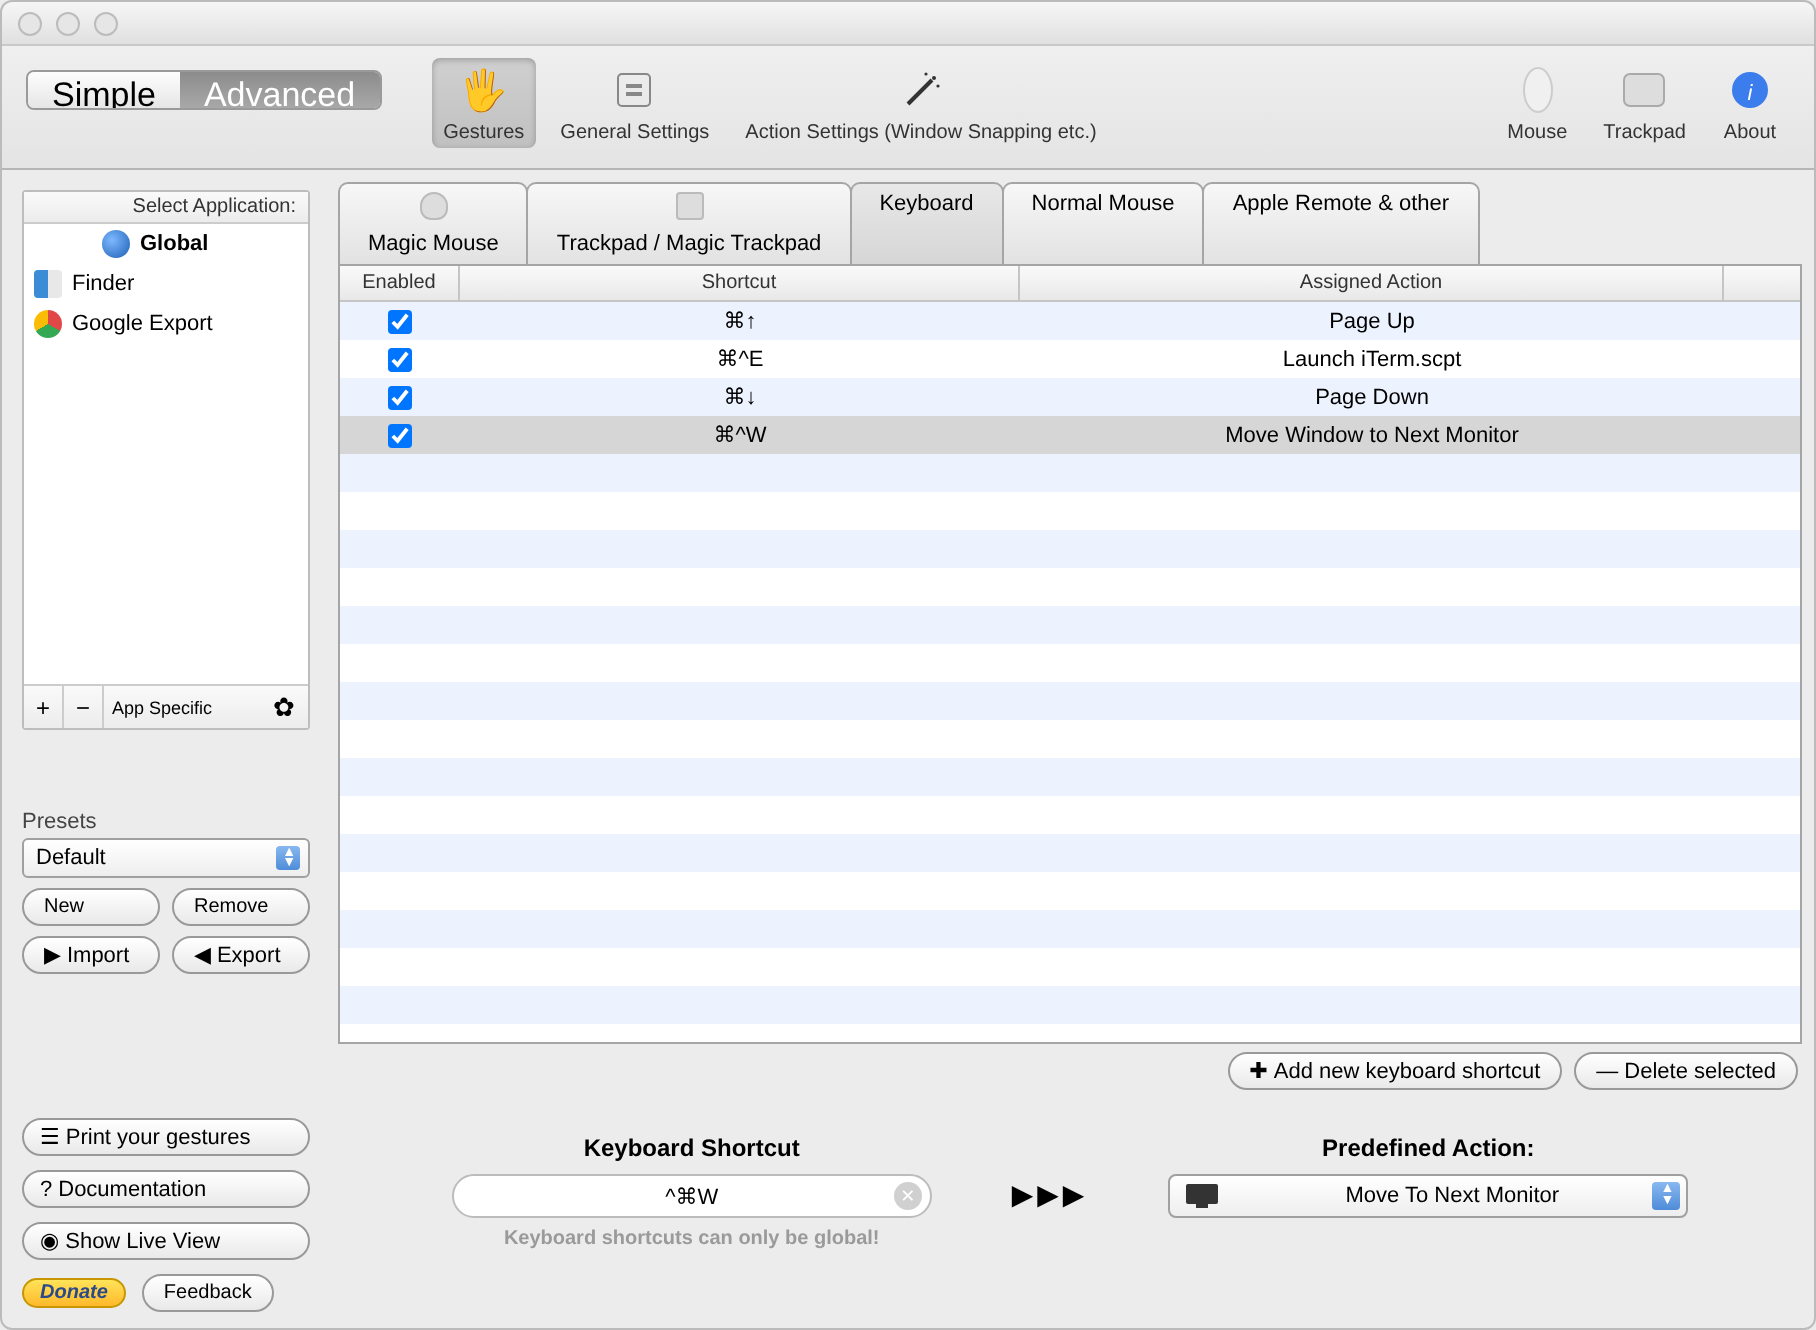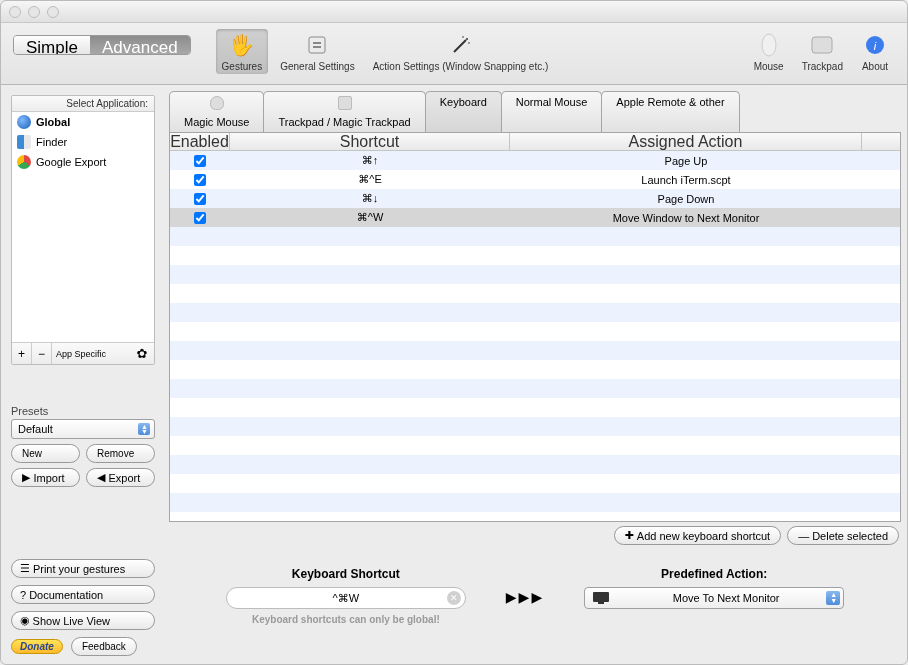--- a/index.html
+++ b/index.html
@@ -14,21 +14,21 @@
 .tb-item { display: flex; flex-direction: column; align-items: center; width: auto; padding: 2px 6px; cursor: pointer; border-radius: 4px; }
 .tb-item.active { background: linear-gradient(#d0d0d0, #c0c0c0); box-shadow: inset 0 1px 3px rgba(0,0,0,0.25); }
 .tb-icon { width: 28px; height: 28px; display: flex; align-items: center; justify-content: center; font-size: 20px; }
 .tb-label { font-size: 10px; color: #333; margin-top: 2px; white-space: nowrap; }
 .tb-right { position: absolute; right: 12px; top: 6px; display: flex; gap: 6px; }
 .content { display: flex; height: calc(100% - 84px); }
 .sidebar { width: 162px; padding: 10px 8px 8px 10px; display: flex; flex-direction: column; }
 .app-list { border: 1px solid #bdbdbd; background: #fff; height: 270px; border-radius: 2px; display: flex; flex-direction: column; }
 .app-list-header { background: linear-gradient(#fafafa, #ececec); border-bottom: 1px solid #ccc; text-align: right; padding: 2px 6px; font-size: 10px; color: #333; }
 .app-item { display: flex; align-items: center; padding: 3px 5px; gap: 5px; cursor: pointer; }
-.app-item.selected { background: #fff; font-weight: bold; }
+.app-item.selected { background: #fff; font-weight: bold; margin-left: 34px; }
 .app-icon { width: 14px; height: 14px; border-radius: 50%; }
 .app-list-footer { margin-top: auto; border-top: 1px solid #ccc; display: flex; align-items: center; height: 22px; background: linear-gradient(#fafafa, #ececec); }
 .sq-btn { width: 20px; height: 100%; border: none; border-right: 1px solid #ccc; background: transparent; cursor: pointer; font-size: 12px; }
 .app-spec { flex: 1; font-size: 9px; text-align: left; padding-left: 4px; }
 .gear-btn { width: 24px; height: 100%; border: none; background: transparent; cursor: pointer; font-size: 13px; }
 .side-section { margin-top: 40px; }
 .side-label { font-size: 11px; color: #444; margin-bottom: 2px; }
 .combo { width: 100%; height: 20px; border: 1px solid #a0a0a0; border-radius: 3px; background: linear-gradient(#fff, #eee); display: flex; align-items: center; padding: 0 6px; position: relative; }
 .combo::after { content: ""; position: absolute; right: 4px; top: 3px; width: 12px; height: 12px; background: linear-gradient(#88b8f0, #4f8cd8); border-radius: 2px; }
 .combo-arrows { position: absolute; right: 6px; top: 4px; font-size: 7px; color: #fff; line-height: 5px; z-index: 2; }
@@ -38,21 +38,21 @@
 .bottom-sidebar { margin-top: auto; }
 .bottom-sidebar > * { margin-top: 7px; }
 .donate { display: inline-block; background: linear-gradient(#ffe359, #ffb92b); border: 1px solid #c79600; border-radius: 9px; padding: 1px 8px; font-style: italic; font-weight: bold; font-size: 10px; color: #2a4a8a; }
 .main { flex: 1; display: flex; flex-direction: column; padding-top: 6px; }
 .tabs { display: flex; padding-left: 6px; gap: 0; }
 .tab { border: 1px solid #a5a5a5; border-bottom: none; border-radius: 5px 5px 0 0; padding: 4px 14px; background: linear-gradient(#f7f7f7, #e2e2e2); margin-right: -1px; cursor: pointer; display: flex; align-items: center; gap: 6px; font-size: 12px; flex-direction: column; }
 .tab.active { background: linear-gradient(#e8e8e8, #d6d6d6); font-weight: 500; }
 .tab-icon { width: 14px; height: 14px; background: #ddd; border: 1px solid #bbb; border-radius: 2px; }
 .table-wrap { border: 1px solid #a5a5a5; margin: 0 6px; height: 390px; background: #fff; overflow: hidden; }
 .thead { display: flex; background: linear-gradient(#fafafa, #e8e8e8); border-bottom: 1px solid #c5c5c5; height: 18px; }
-.th { border-right: 1px solid #c5c5c5; font-size: 16px; color: #333; display: flex; align-items: center; justify-content: center; text-align: right; }
+.th { border-right: 1px solid #c5c5c5; font-size: 10px; color: #333; display: flex; align-items: center; justify-content: center; text-align: right; }
 .th:last-child { border-right: none; }
 .col-en { width: 60px; }
 .col-sc { width: 280px; }
 .col-ac { flex: 1; }
 .col-sp { width: 38px; }
 .trow { display: flex; height: 19px; align-items: center; }
 .trow:nth-child(odd) { background: #edf3fe; }
 .trow.selected { background: #d6d6d6; }
 .td { display: flex; align-items: center; justify-content: center; font-size: 11px; }
 .chk { width: 12px; height: 12px; }

